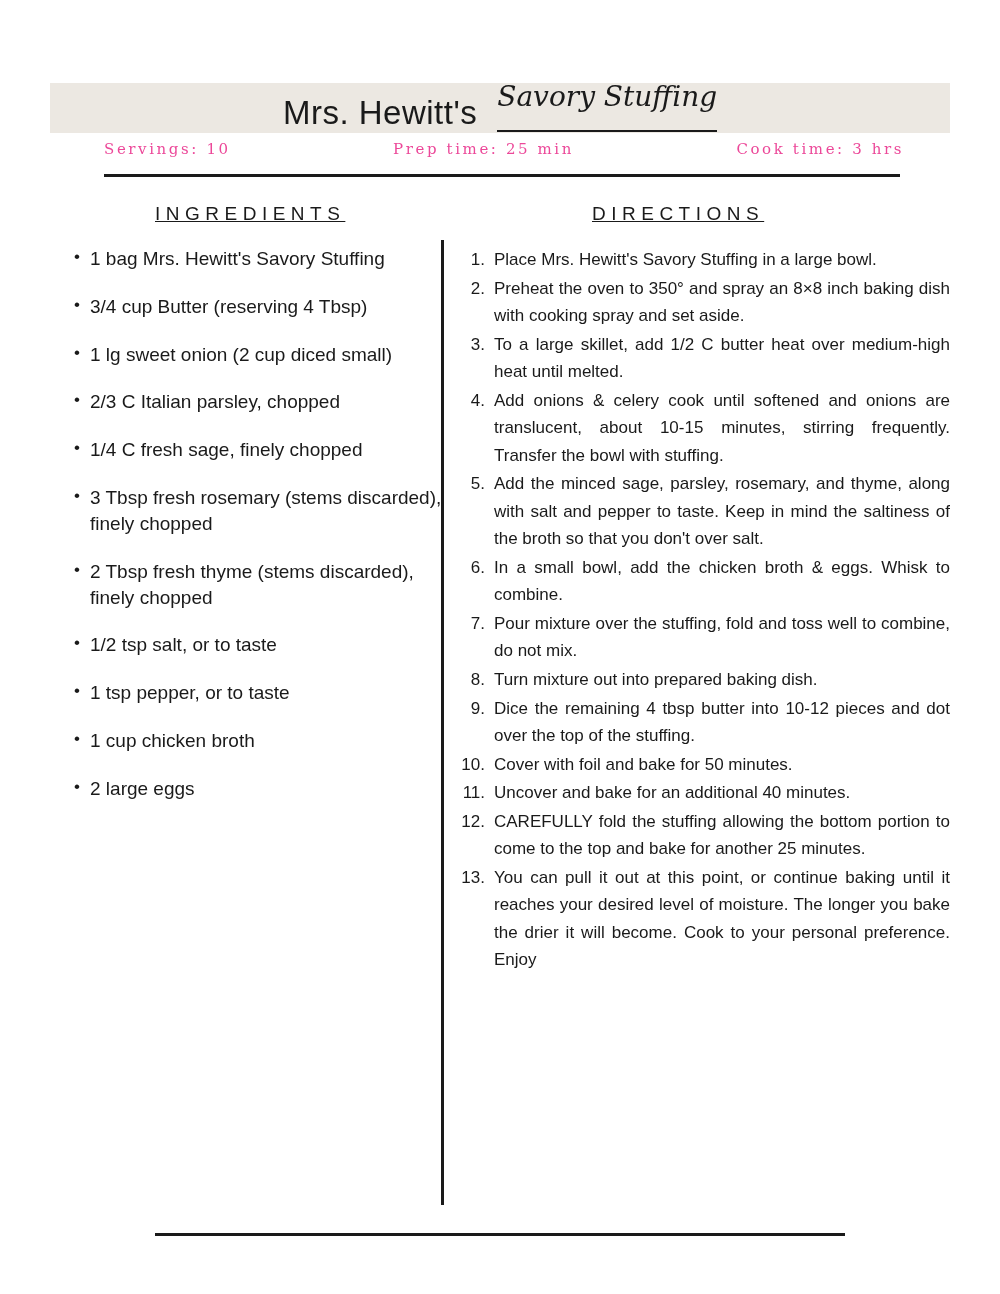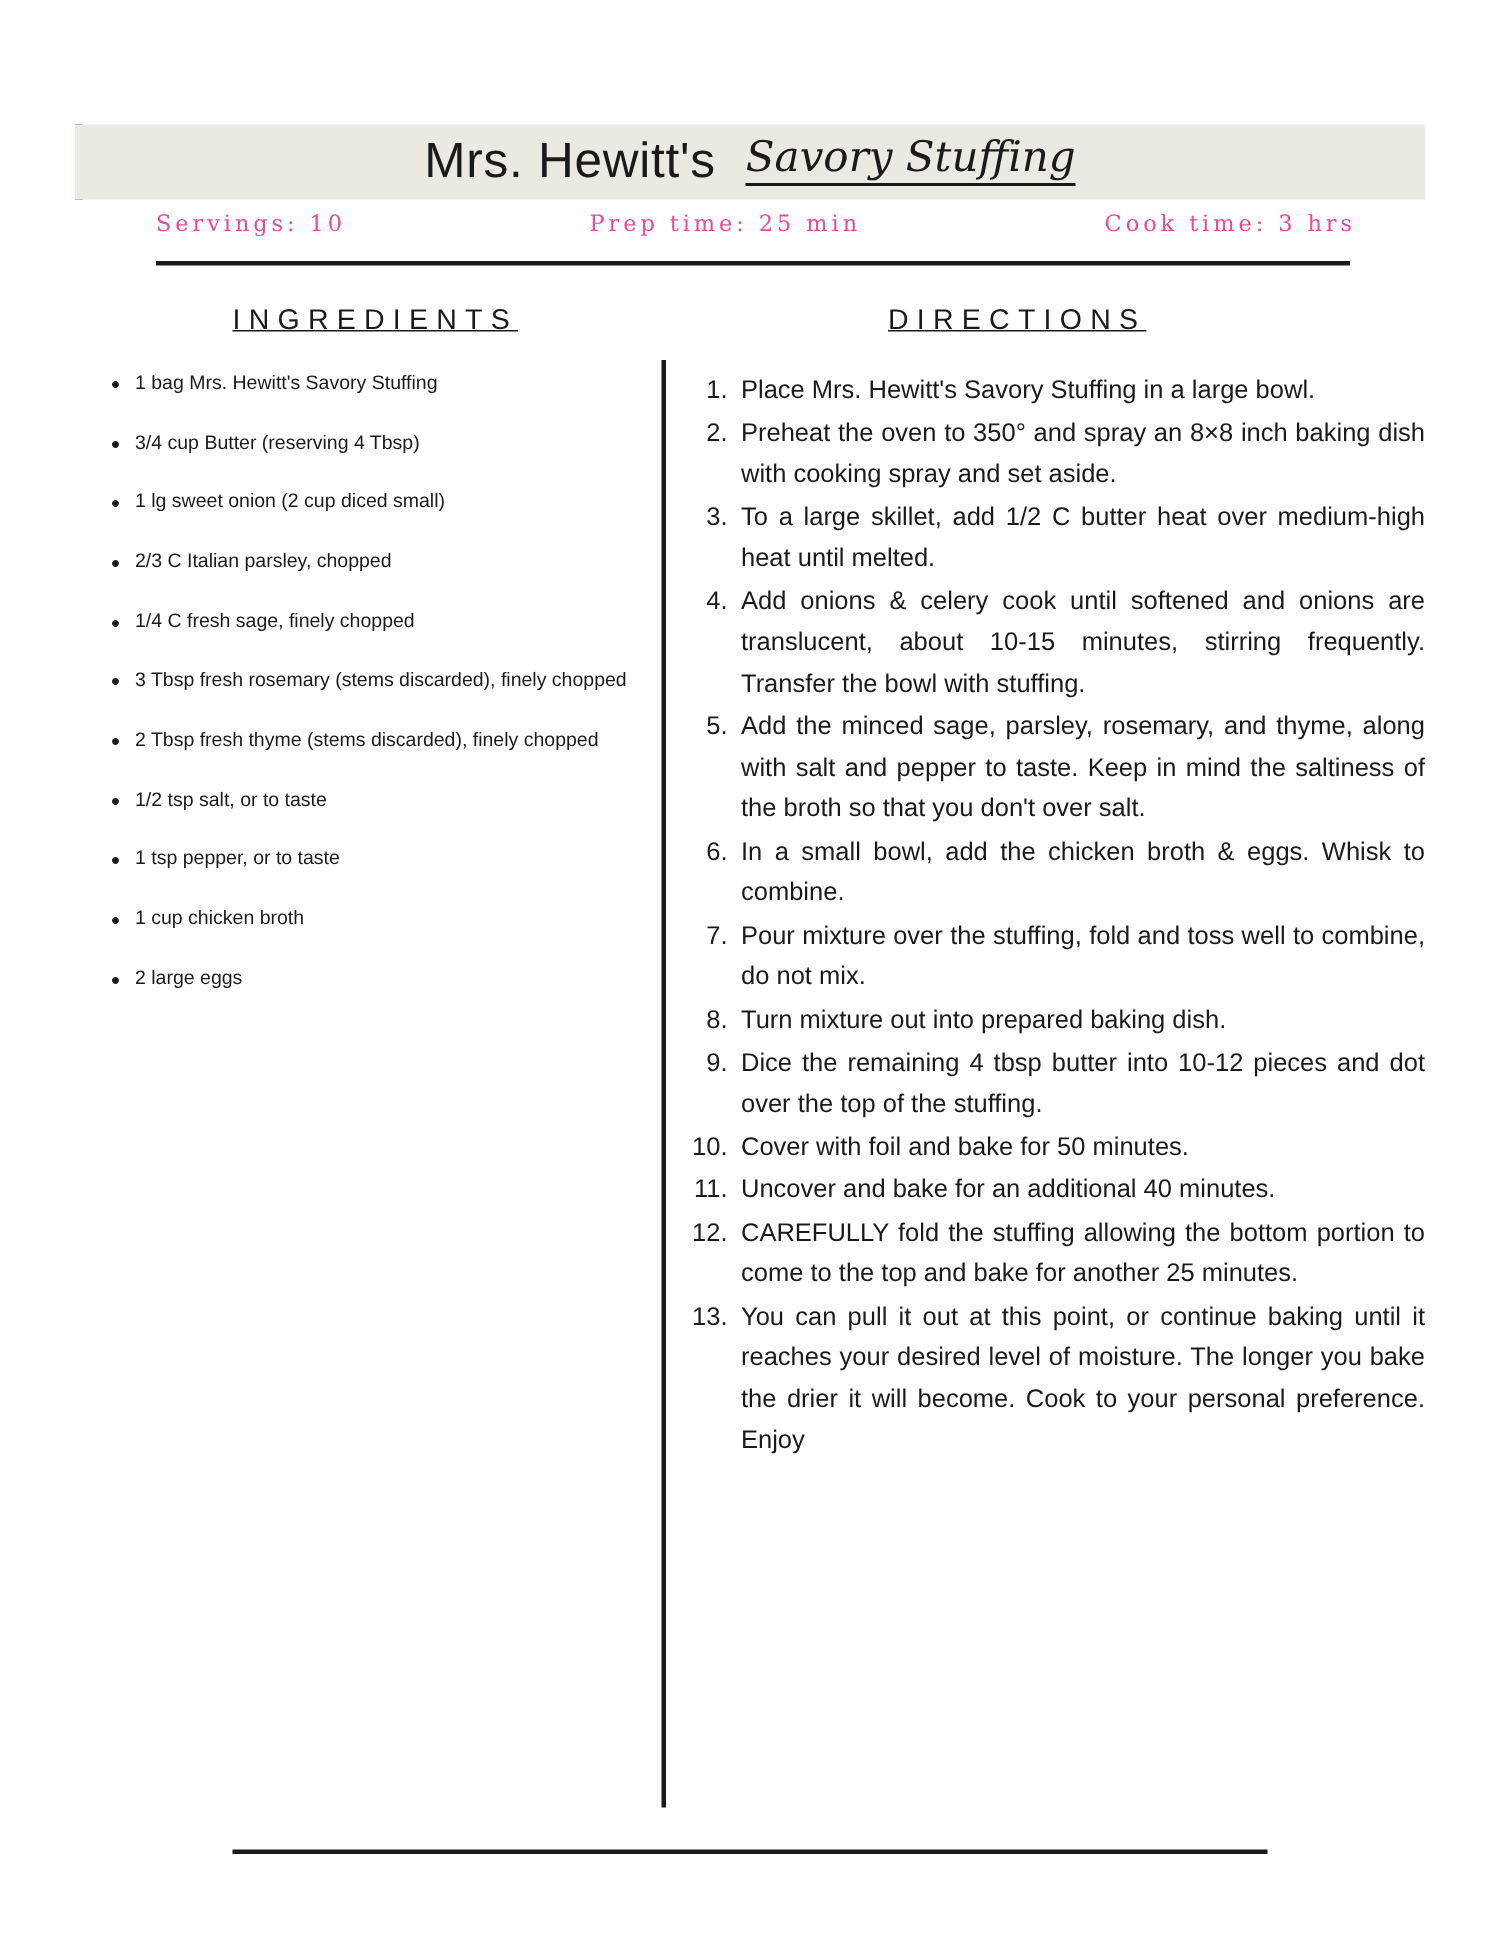--- a/index.html
+++ b/index.html
@@ -38,39 +38,39 @@
   .title-left-rule {
     position: absolute;
     left: 50px;
     top: 83px;
     width: 5px;
     height: 50px;
     background: #1a1a1a;
   }
   .title-inner {
     display: flex;
-    align-items: center;
+    align-items: flex-end;
     gap: 20px;
     transform: translateY(-1px);
   }
   .recipe-owner {
     font-family: "Liberation Sans", sans-serif;
     font-size: 33px;
     font-weight: 400;
     letter-spacing: 0.5px;
     color: #1a1a1a;
   }
   .recipe-name {
     font-family: "DejaVu Serif", serif;
     font-style: italic;
     font-size: 28px;
     font-weight: 400;
     color: #1a1a1a;
     border-bottom: 2px solid #1a1a1a;
-    padding-bottom: 2px;
+    padding-bottom: 18px;
     line-height: 1.1;
   }
 
   
   .meta-row {
     position: absolute;
     left: 104px;
     top: 140px;
     width: 800px;
     display: flex;
@@ -125,21 +125,21 @@
     position: absolute;
     left: 52px;
     top: 246px;
     width: 380px;
     margin: 0;
     padding: 0 0 0 22px;
     list-style: none;
   }
   .ingredients-list li {
     position: relative;
-    font-size: 13px;
+    font-size: 19px;
     line-height: 1.36;
     color: #1a1a1a;
     margin-bottom: 22px;
     padding-left: 16px;
   }
   .ingredients-list li::before {
     content: "\2022";
     position: absolute;
     left: 0;
     top: -1px;

